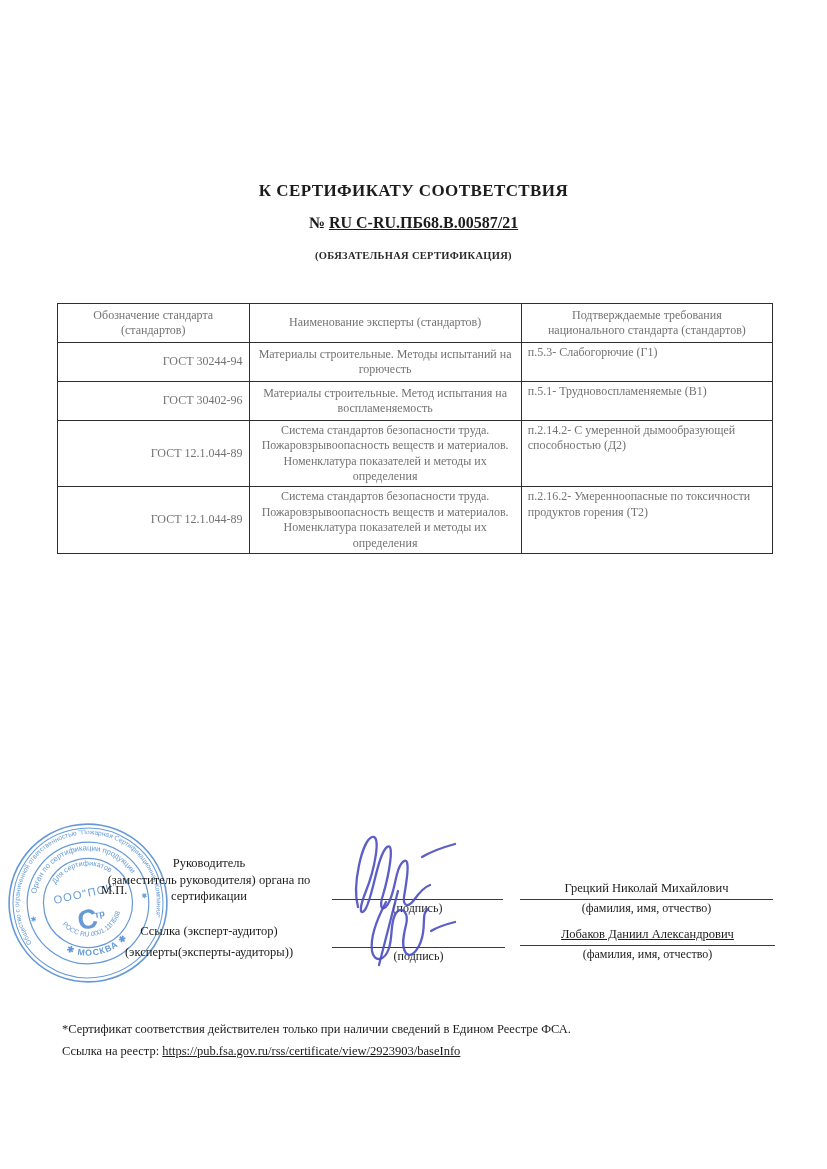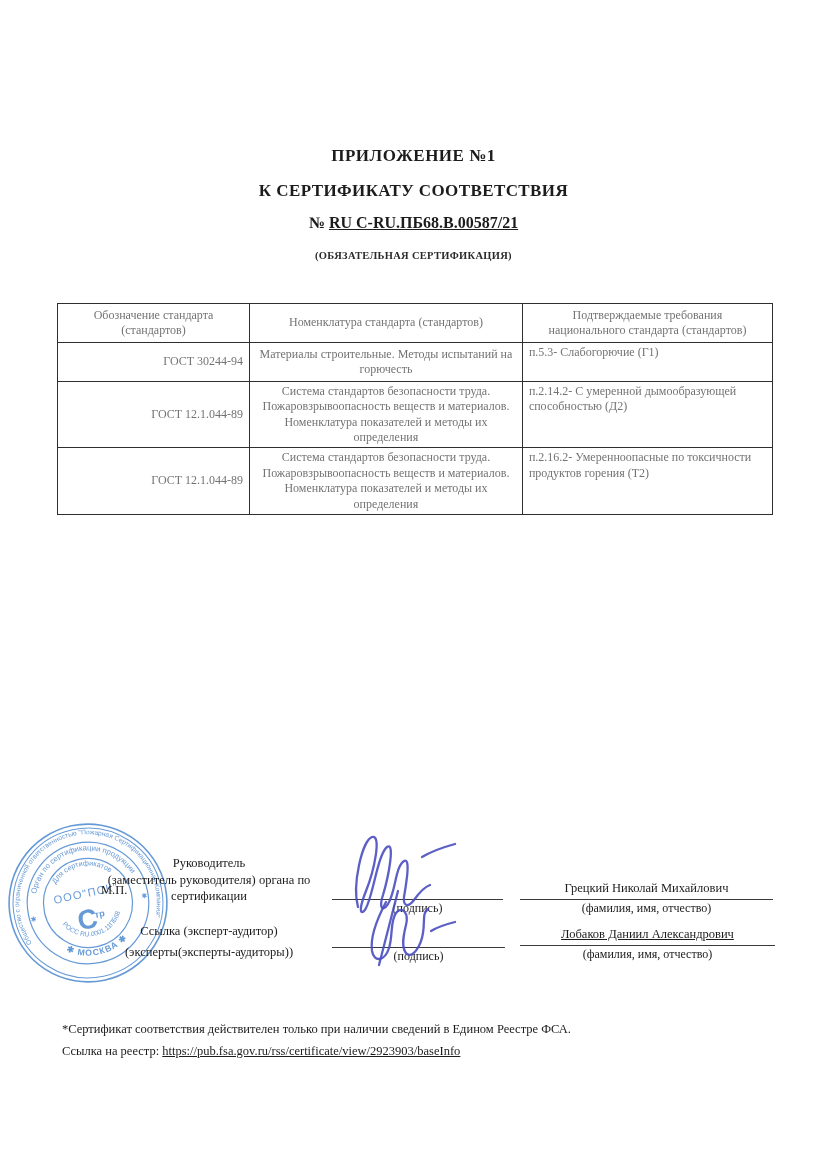--- a/index.html
+++ b/index.html
@@ -59,38 +59,42 @@
   
   .fnote { position:absolute; left:62px; top:1022px; width:720px; font-size:12.5px; }
   .flink { position:absolute; left:62px; top:1044px; width:720px; font-size:12.5px; }
   a.reg { color:#1c1c1c; text-decoration:underline; cursor:pointer; }
 </style>
 </head>
 <body>
 
 <div id="page">
 
-  <div class="tline t1">ПРИЛОЖЕНИЕ №1</div>
   <div class="tline t2">К СЕРТИФИКАТУ СООТВЕТСТВИЯ</div>
   <div class="tline t3"><span>№ </span><span class="u">RU C-RU.ПБ68.В.00587/21</span></div>
   <div class="tline t4">(ОБЯЗАТЕЛЬНАЯ СЕРТИФИКАЦИЯ)</div>
 
   <table class="std">
     <thead>
       <tr>
         <th>Обозначение стандарта (стандартов)</th>
-        <th>Номенклатура стандарта (стандартов)</th>
+        <th>Наименование эксперты (стандартов)</th>
         <th><span class="hdr3span">Подтверждаемые требования национального стандарта (стандартов)</span></th>
       </tr>
     </thead>
     <tbody>
       <tr class="r-small">
         <td class="c1">ГОСТ 30244-94</td>
         <td class="c2">Материалы строительные. Методы испытаний на горючесть</td>
         <td class="c3">п.5.3- Слабогорючие (Г1)</td>
+      </tr>
+      <tr class="r-small">
+        <td class="c1">ГОСТ 30402-96</td>
+        <td class="c2">Материалы строительные. Метод испытания на воспламеняемость</td>
+        <td class="c3">п.5.1- Трудновоспламеняемые (В1)</td>
       </tr>
       <tr class="r-big">
         <td class="c1">ГОСТ 12.1.044-89</td>
         <td class="c2">Система стандартов безопасности труда. Пожаровзрывоопасность веществ и материалов. Номенклатура показателей и методы их определения</td>
         <td class="c3">п.2.14.2- С умеренной дымообразующей способностью (Д2)</td>
       </tr>
       <tr class="r-big">
         <td class="c1">ГОСТ 12.1.044-89</td>
         <td class="c2">Система стандартов безопасности труда. Пожаровзрывоопасность веществ и материалов. Номенклатура показателей и методы их определения</td>
         <td class="c3">п.2.16.2- Умеренноопасные по токсичности продуктов горения (Т2)</td>

